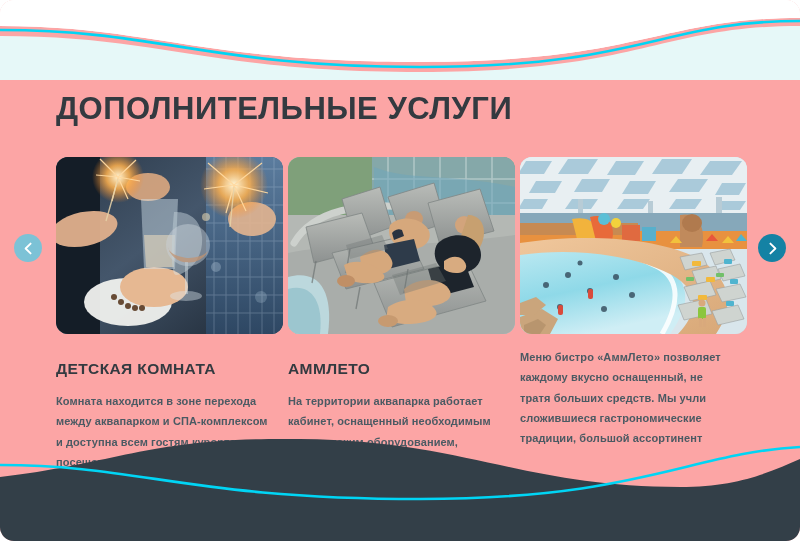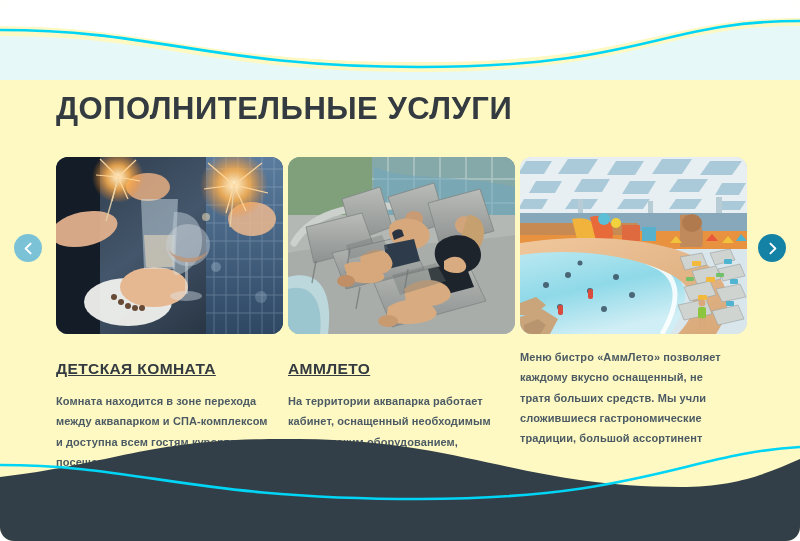--- a/index.html
+++ b/index.html
@@ -5,21 +5,21 @@
   * { margin:0; padding:0; box-sizing:border-box; }
   html,body { width:800px; height:541px; background:#ffffff; }
   body {
     font-family:"Liberation Sans", sans-serif;
     -webkit-font-smoothing:antialiased;
   }
 
   .page {
     position:relative;
     width:800px; height:541px;
-    background:#fef9c3;
+    background:#fca5a5;
     border-radius:14px;
     overflow:hidden;
   }
 
   
   .wave-top {
     position:absolute; top:0; left:0;
     width:800px; height:80px;
     pointer-events:none;
   }
@@ -62,21 +62,20 @@
   .card-media svg { display:block; width:227px; height:177px; }
 
   .card-title {
     margin-top:26px;
     font-size:15.5px;
     font-weight:700;
     letter-spacing:0.4px;
     color:#333a40;
     line-height:1.15;
     white-space:nowrap;
-    text-decoration:underline;
   }
   .card-text {
     margin-top:13px;
     font-size:11px;
     font-weight:600;
     line-height:1.85;
     color:#4b5a63;
     letter-spacing:0.1px;
     max-width:215px;
   }

